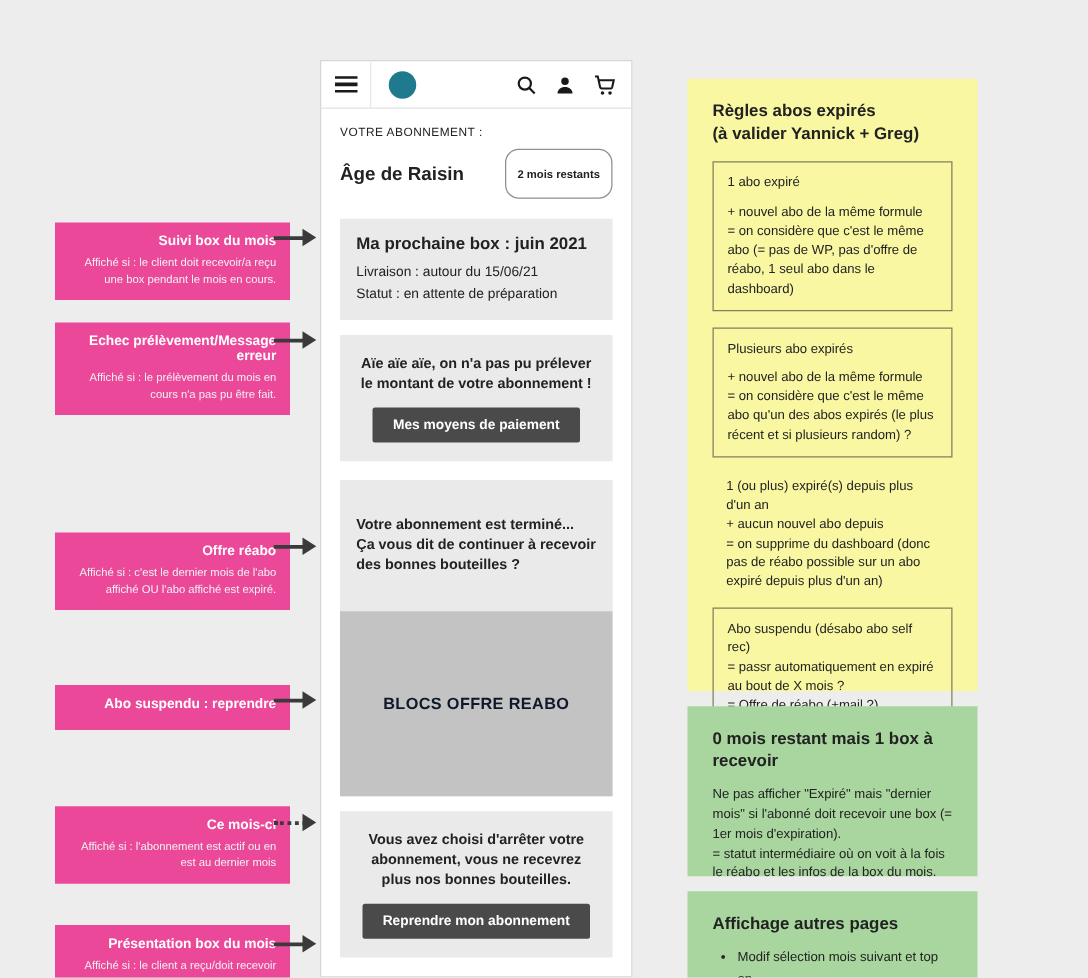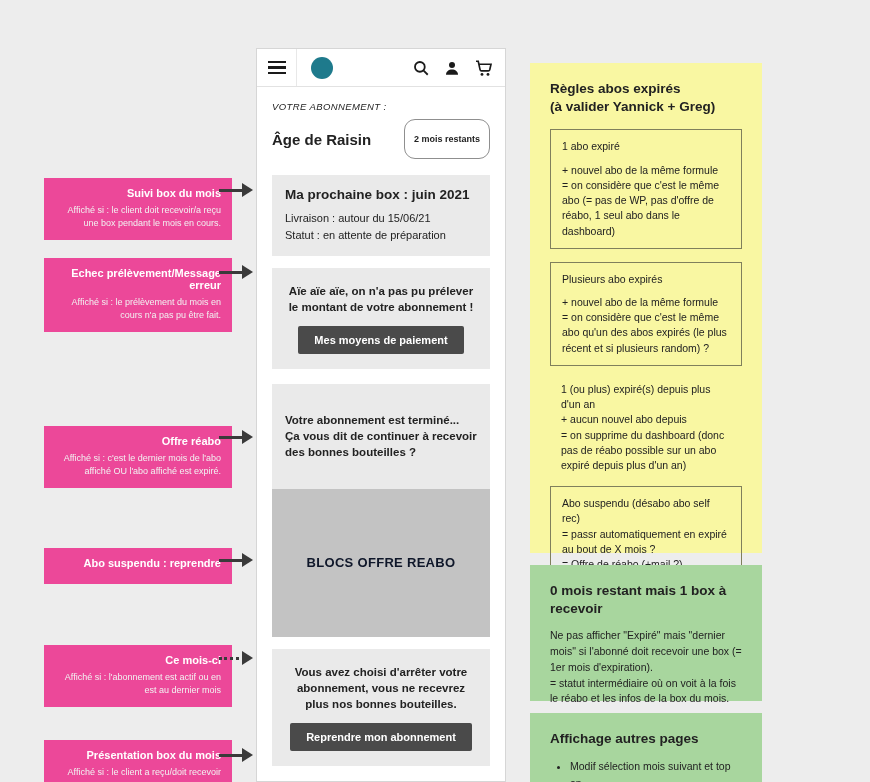--- a/index.html
+++ b/index.html
@@ -51,21 +51,21 @@
   }
   .burger { width:18px; }
   .burger div { height:2.5px; background:#1a1a1a; margin:3px 0; }
   .logo-circle {
     width:22px; height:22px; border-radius:50%; background:#1e7a8c; margin-left:14px;
   }
   .header-actions { margin-left:auto; display:flex; align-items:center; gap:13px; padding-right:12px; }
   .header-actions svg { display:block; }
 
   .phone-content { padding:14px 15px 0 15px; }
-  .sub-label { font-size:9.5px; letter-spacing:.4px; color:#222;font-style:italic; }
+  .sub-label { font-size:9.5px; letter-spacing:.4px; color:#222; }
   .sub-row { display:flex; align-items:center; justify-content:space-between; margin-top:7px; }
   .sub-name { font-size:15px; font-weight:bold; }
   .pill {
     font-size:9px; font-weight:bold; color:#222;
     border:1.5px solid #8f8f8f; border-radius:11px;
     padding:14px 9px; background:#fff; white-space:nowrap;
   }
 
   .card { background:#eaeaea; margin-top:12px; }
   .card.pad { padding:12px 13px; }
@@ -97,21 +97,21 @@
 
   .gazette-card { display:flex; padding:14px; margin-top:8px; background:#eaeaea; }
   .gazette-img {
     width:88px; height:120px; background:#b3b3b3; flex:none;
     display:flex; align-items:center; justify-content:center;
     color:#fff; font-weight:bold; font-size:11px;
   }
   .gazette-right { margin-left:14px; padding-top:10px; }
 
   
-  .note { position:absolute; left:530px; width:232px; }
+  .note { position:absolute; left:550px; width:232px; }
   .note.yellow { top:63px; height:490px; background:#f9f7a2; padding:17px 20px; }
   .note-title { font-size:13.5px; font-weight:bold; line-height:1.35; }
   .ybox {
     border:1px solid #80805c; padding:9px 11px; margin-top:13px;
     font-size:10.5px; line-height:1.45;
   }
   .ybox .ybox-head { margin-bottom:8px; }
   .ybox .ybox-body, .ypara { white-space:pre-line; }
   .ypara { font-size:10.5px; line-height:1.45; margin-top:16px; padding:0 11px; }
 

